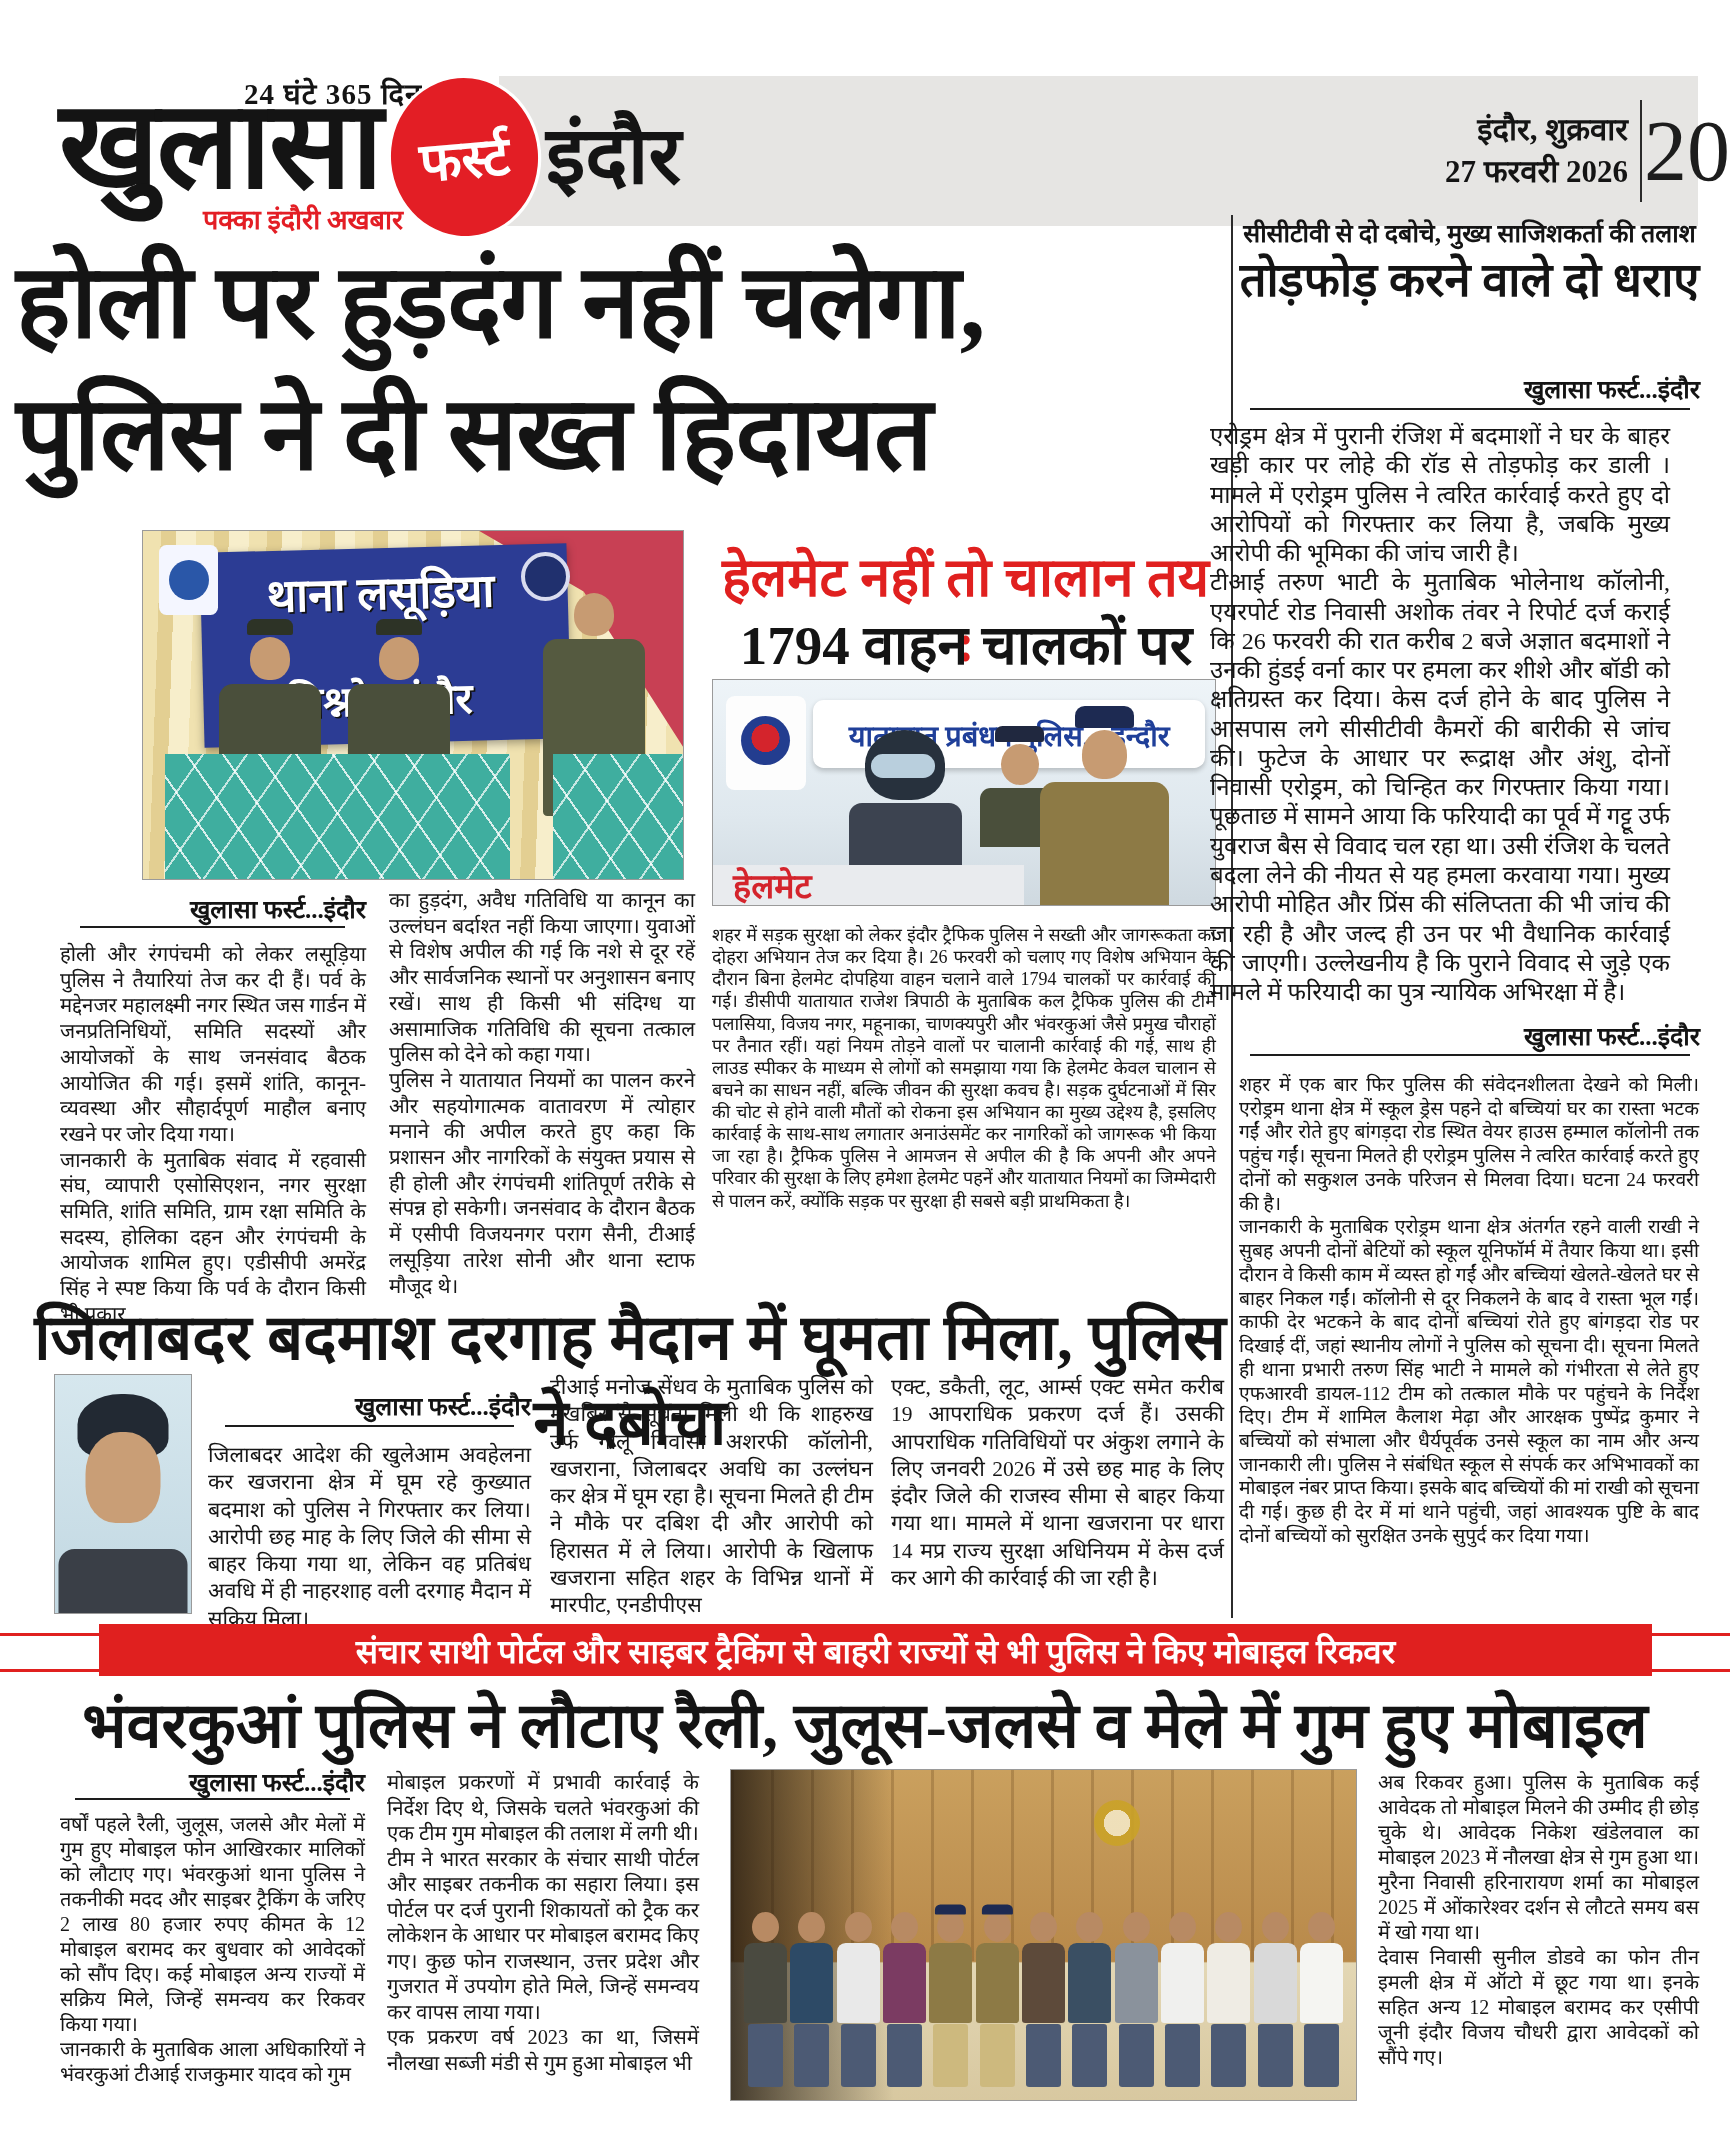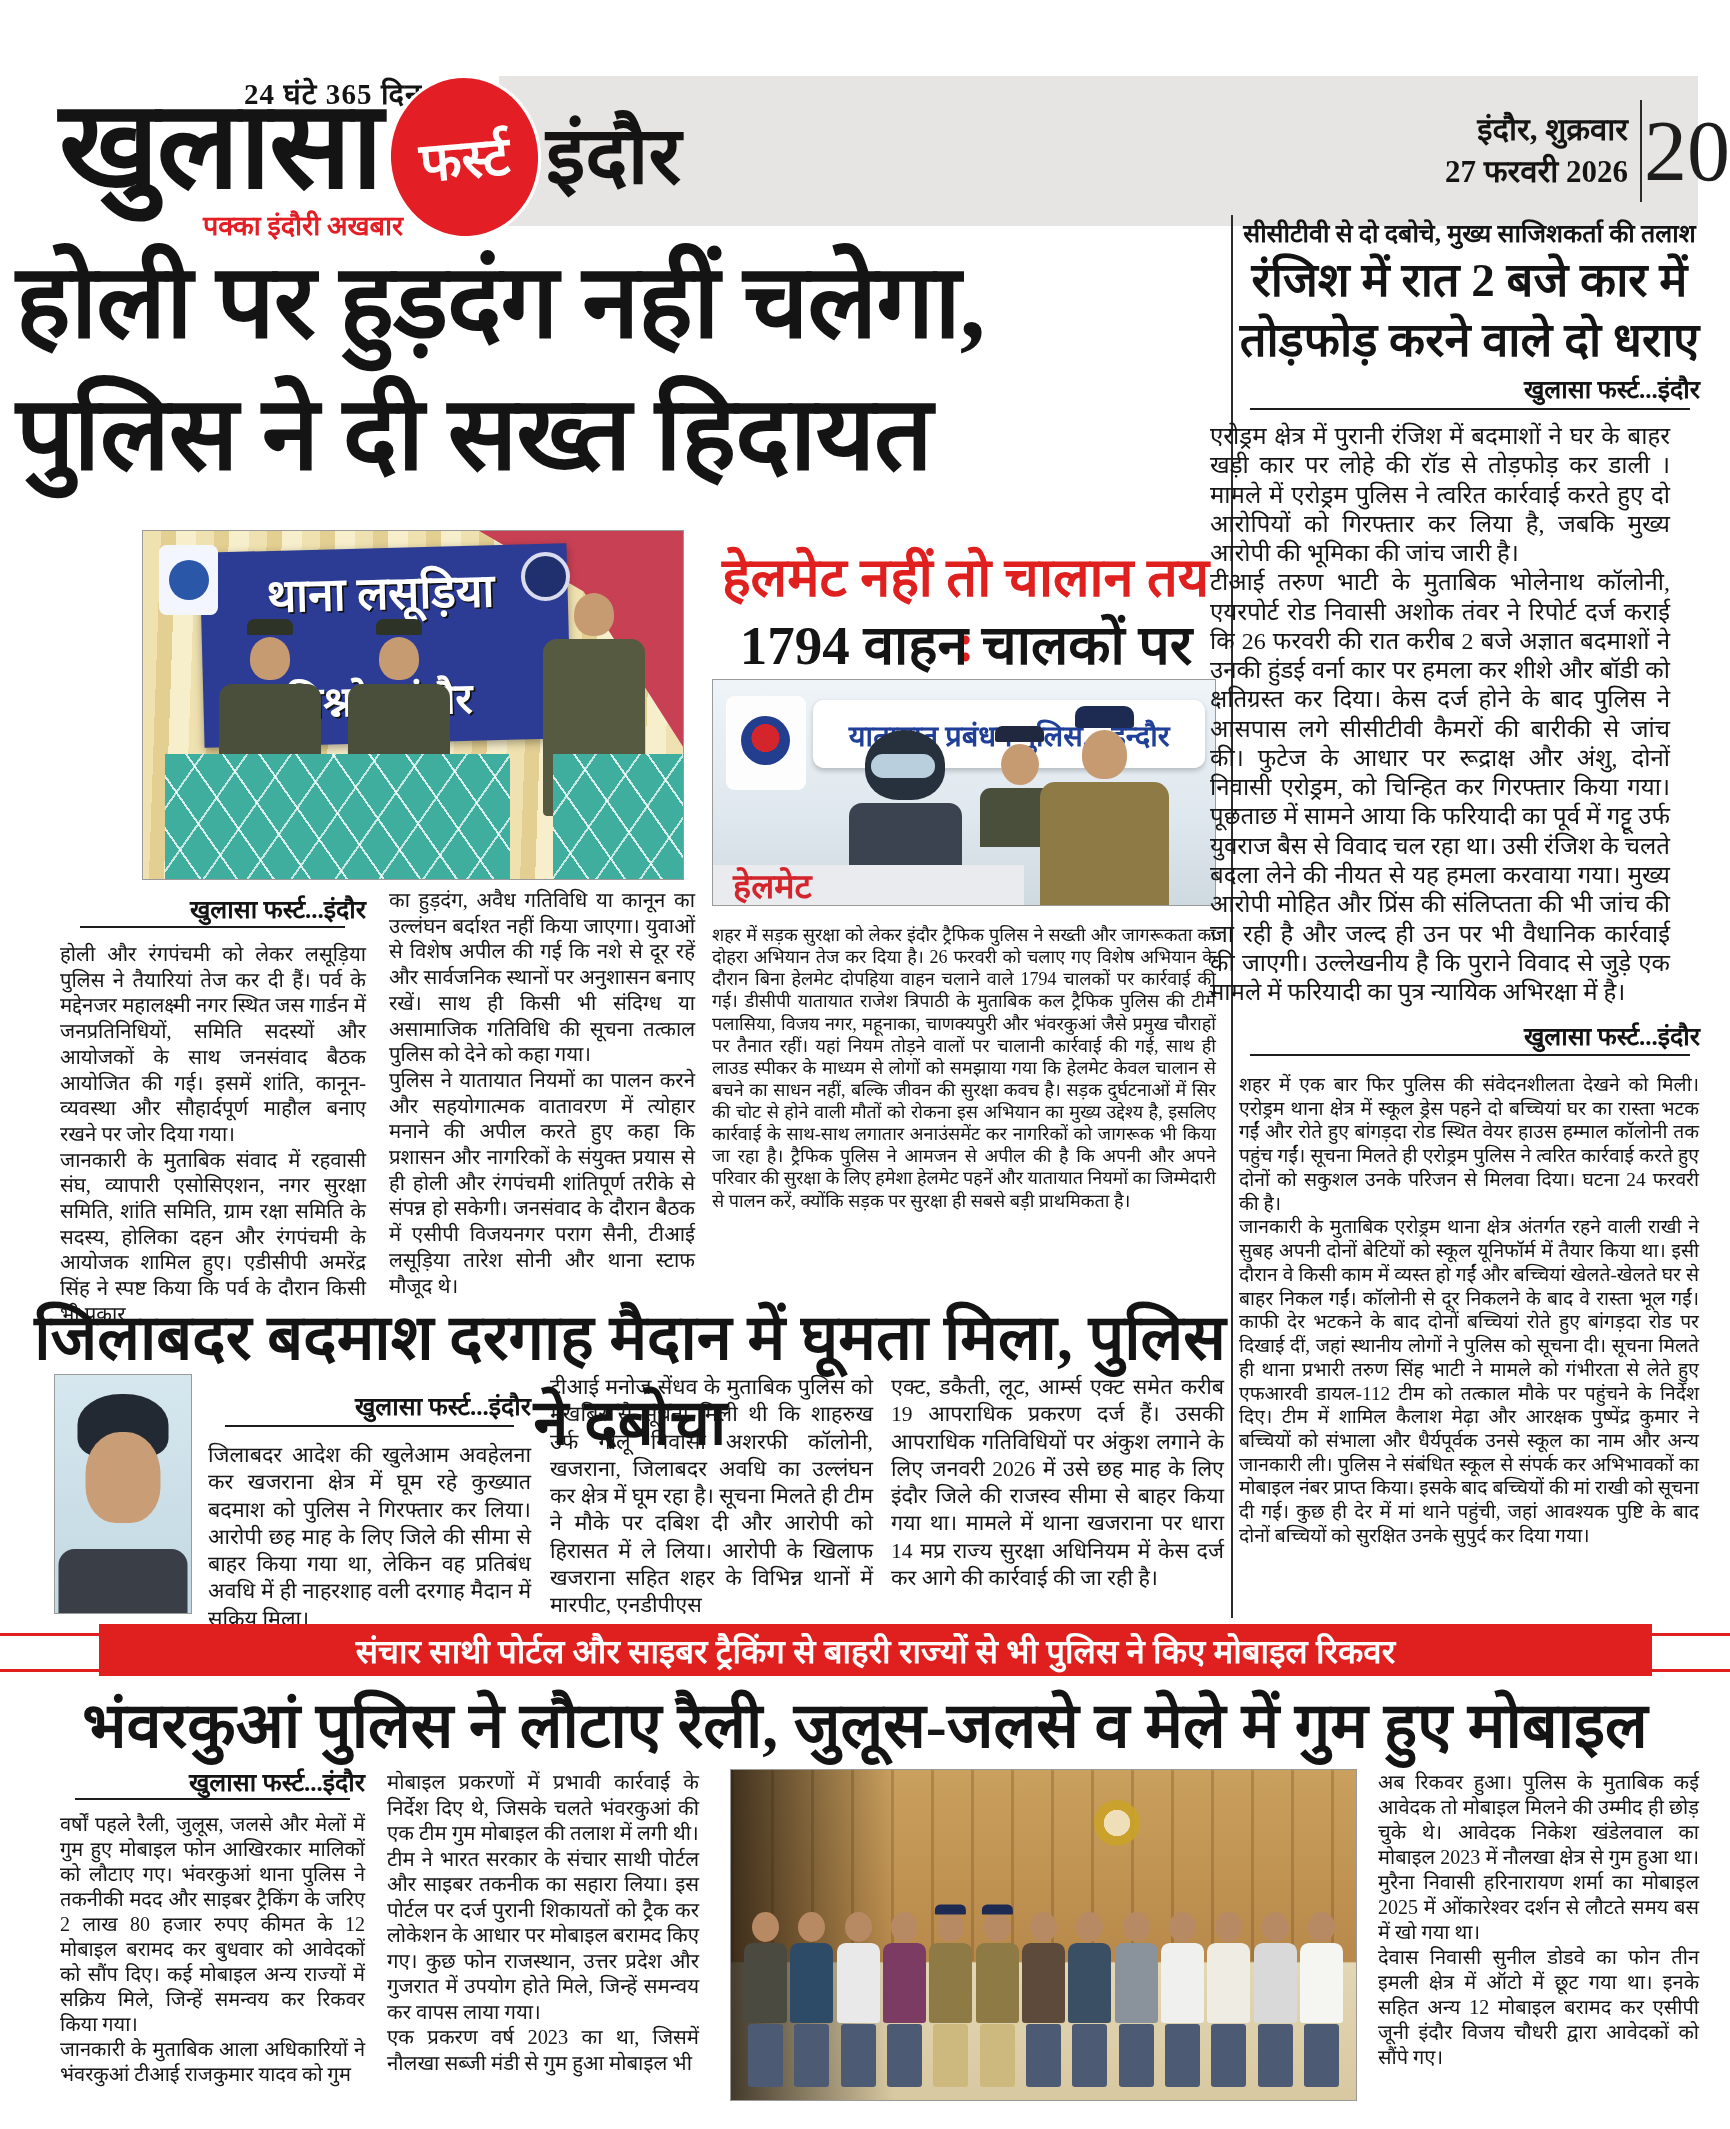--- a/index.html
+++ b/index.html
@@ -22,21 +22,21 @@
   
   .m-tagline{position:absolute;left:244px;top:73px;font-size:29px;font-weight:bold;letter-spacing:1.1px;}
   .m-logo{position:absolute;left:59px;top:82px;font-size:122px;line-height:1.05;font-weight:bold;letter-spacing:-2.1px;}
   .m-badge{
     position:absolute;left:391px;top:78px;width:147px;height:158px;
     background:var(--brand-red);border-radius:50%;
     display:flex;align-items:center;justify-content:center;
     color:#fff;font-size:54px;font-weight:bold;transform:rotate(-5deg);
     z-index:3;box-shadow:0 0 0 3.2px #fff;
   }
-  .m-sub{position:absolute;left:203px;top:200px;font-size:27px;font-weight:bold;color:var(--brand-red);margin-top:6px;}
+  .m-sub{position:absolute;left:203px;top:200px;font-size:27px;font-weight:bold;color:var(--brand-red);}
   .m-band{position:absolute;left:499px;top:76px;right:32px;height:150px;background:var(--header-gray);}
   .m-edition{position:absolute;left:47px;top:50%;transform:translateY(-50%);font-size:80px;font-weight:bold;}
   .m-dates{position:absolute;right:70px;top:50%;transform:translateY(-50%);text-align:right;font-size:31px;font-weight:bold;line-height:1.35;}
   .m-vline{position:absolute;right:56px;top:24px;width:2.1px;height:102px;background:#2a2a2a;}
   .m-pagenum{position:absolute;right:0px;top:50%;transform:translateY(-50%);width:54px;font-size:86px;font-weight:400;color:#1d1d1d;}
   
   .v-divider{position:absolute;left:1231px;top:215px;width:2.1px;height:1403px;background:#2b2b2b;}
   .byline{font-size:25px;font-weight:bold;text-align:right;}
   .byline-rule{position:absolute;height:2.1px;background:#1d1d1d;}
   
@@ -229,21 +229,20 @@
       </div>
       <div class="hp-red">हेलमेट</div>
     </div>
 
     <div class="col helmet-body">शहर में सड़क सुरक्षा को लेकर इंदौर ट्रैफिक पुलिस ने सख्ती और जागरूकता का दोहरा अभियान तेज कर दिया है। 26 फरवरी को चलाए गए विशेष अभियान के दौरान बिना हेलमेट दोपहिया वाहन चलाने वाले 1794 चालकों पर कार्रवाई की गई। डीसीपी यातायात राजेश त्रिपाठी के मुताबिक कल ट्रैफिक पुलिस की टीमें पलासिया, विजय नगर, महूनाका, चाणक्यपुरी और भंवरकुआं जैसे प्रमुख चौराहों पर तैनात रहीं। यहां नियम तोड़ने वालों पर चालानी कार्रवाई की गई, साथ ही लाउड स्पीकर के माध्यम से लोगों को समझाया गया कि हेलमेट केवल चालान से बचने का साधन नहीं, बल्कि जीवन की सुरक्षा कवच है। सड़क दुर्घटनाओं में सिर की चोट से होने वाली मौतों को रोकना इस अभियान का मुख्य उद्देश्य है, इसलिए कार्रवाई के साथ-साथ लगातार अनाउंसमेंट कर नागरिकों को जागरूक भी किया जा रहा है। ट्रैफिक पुलिस ने आमजन से अपील की है कि अपनी और अपने परिवार की सुरक्षा के लिए हमेशा हेलमेट पहनें और यातायात नियमों का जिम्मेदारी से पालन करें, क्योंकि सड़क पर सुरक्षा ही सबसे बड़ी प्राथमिकता है।</div>
   </section>
 
   <section>
     <div class="rail-kicker">सीसीटीवी से दो दबोचे, मुख्य साजिशकर्ता की तलाश</div>
     <h2 class="rail-hl1">
-      <div>रंजिश में रात 2 बजे कार में</div>
       <div>तोड़फोड़ करने वाले दो धराए</div>
     </h2>
     <div class="byline" style="position:absolute;left:1239px;top:371px;width:461px;">खुलासा फर्स्ट...इंदौर</div>
     <div class="byline-rule" style="left:1250px;top:408px;width:440px;"></div>
     <div class="col rail-b1">एरोड्रम क्षेत्र में पुरानी रंजिश में बदमाशों ने घर के बाहर खड़ी कार पर लोहे की रॉड से तोड़फोड़ कर डाली । मामले में एरोड्रम पुलिस ने त्वरित कार्रवाई करते हुए दो आरोपियों को गिरफ्तार कर लिया है, जबकि मुख्य आरोपी की भूमिका की जांच जारी है।
 टीआई तरुण भाटी के मुताबिक भोलेनाथ कॉलोनी, एयरपोर्ट रोड निवासी अशोक तंवर ने रिपोर्ट दर्ज कराई कि 26 फरवरी की रात करीब 2 बजे अज्ञात बदमाशों ने उनकी हुंडई वर्ना कार पर हमला कर शीशे और बॉडी को क्षतिग्रस्त कर दिया। केस दर्ज होने के बाद पुलिस ने आसपास लगे सीसीटीवी कैमरों की बारीकी से जांच की। फुटेज के आधार पर रूद्राक्ष और अंशु, दोनों निवासी एरोड्रम, को चिन्हित कर गिरफ्तार किया गया। पूछताछ में सामने आया कि फरियादी का पूर्व में गट्टू उर्फ युवराज बैस से विवाद चल रहा था। उसी रंजिश के चलते बदला लेने की नीयत से यह हमला करवाया गया। मुख्य आरोपी मोहित और प्रिंस की संलिप्तता की भी जांच की जा रही है और जल्द ही उन पर भी वैधानिक कार्रवाई की जाएगी। उल्लेखनीय है कि पुराने विवाद से जुड़े एक मामले में फरियादी का पुत्र न्यायिक अभिरक्षा में है।</div>
   </section>
 
   <section>
     <h2 class="rail-hl2">

